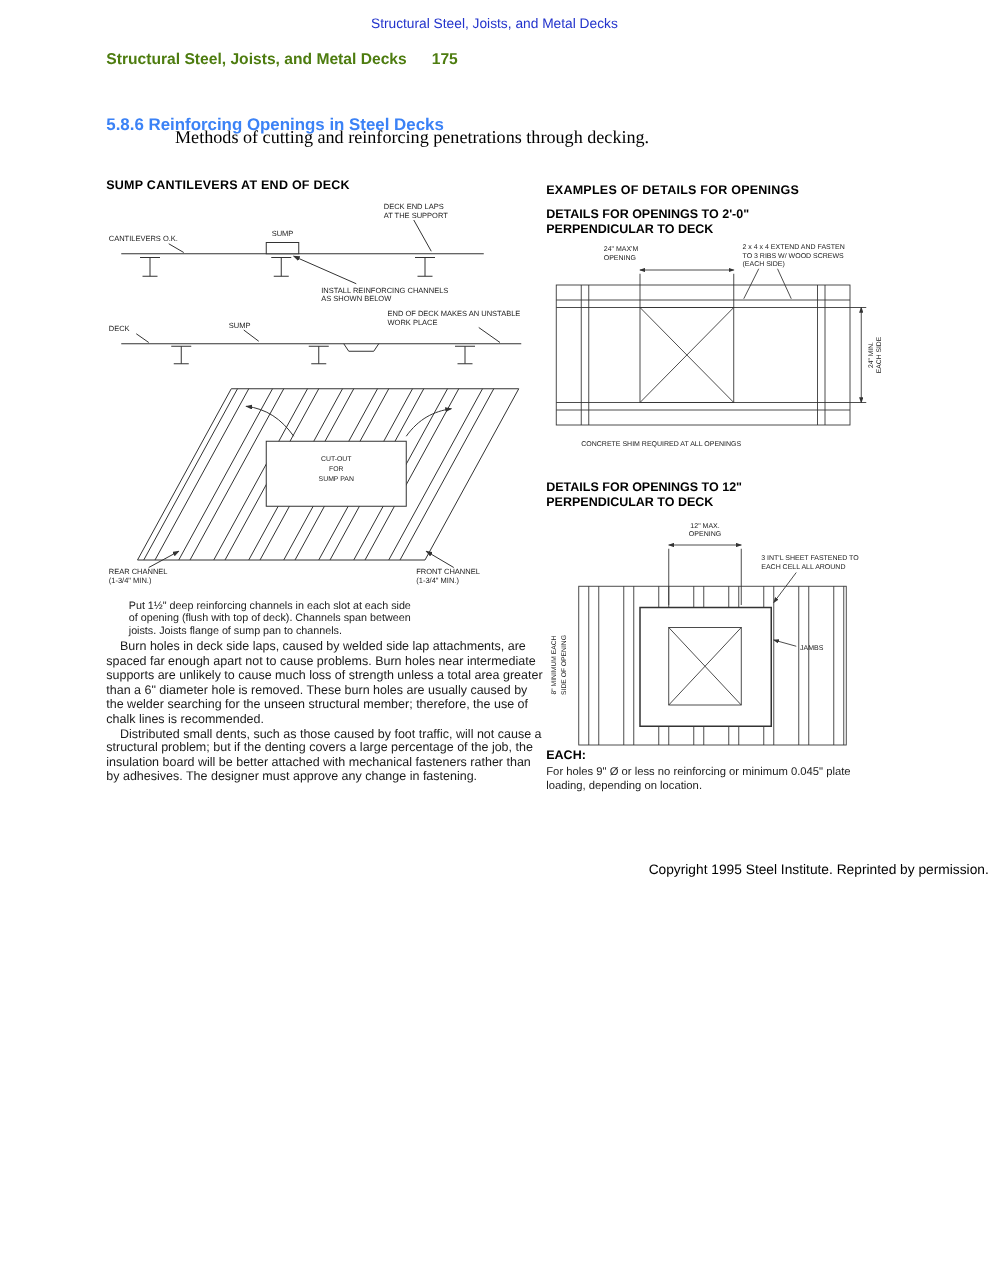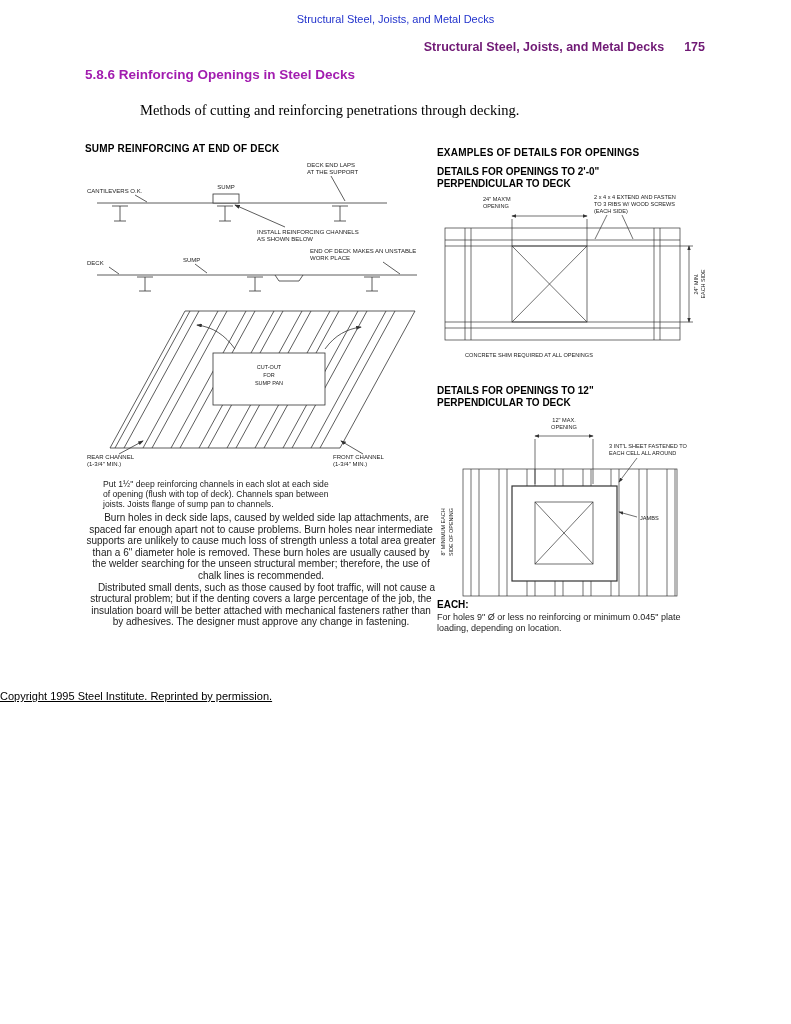--- a/index.html
+++ b/index.html
@@ -5,26 +5,26 @@
   html,body{margin:0;padding:0;background:#ffffff;}
   .page{
     position:relative;width:791px;height:908px;margin:0 auto;background:#fff;
     font-family:"Liberation Sans",sans-serif;color:#151515;overflow:hidden;
   }
   .top-link{
     position:absolute;top:13px;left:0;right:0;text-align:center;
     font-size:11px;color:#2233cc;text-decoration:none;cursor:pointer;
   }
   .running-header{
-    position:absolute;top:40px;left:85px;right:86px;text-align:right;
-    font-weight:bold;font-size:12.5px;color:#701a75;
+    position:absolute;top:40px;left:85px;right:86px;
+    font-weight:bold;font-size:12.5px;color:#4d7c0f;
   }
   .running-header .pagenum{margin-left:20px;}
   .section-heading{
-    position:absolute;top:67px;left:85px;font-weight:bold;font-size:13.5px;color:#a21caf;
+    position:absolute;top:92px;left:85px;font-weight:bold;font-size:13.5px;color:#3b82f6;
   }
   .intro{
     position:absolute;top:102px;left:140px;
     font-family:"Liberation Serif",serif;font-size:14.5px;color:#000;
   }
   .fig-title{position:absolute;font-weight:bold;font-size:10px;color:#000;letter-spacing:.2px;}
   .lf-title{top:143px;left:85px;}
   .rf-title{top:147px;left:437px;}
   .sub-heading{position:absolute;font-weight:bold;font-size:10px;line-height:11.5px;color:#000;}
   .d1-heading{top:166px;left:437px;}
@@ -35,44 +35,44 @@
   .d2-svg{top:414px;left:437px;}
   svg text{font-family:"Liberation Sans",sans-serif;fill:#1b1b1b;}
   .caption{
     position:absolute;top:479px;left:103px;width:320px;
     font-size:8.6px;line-height:10px;color:#222;
   }
   .body-text{
     position:absolute;top:512px;left:85px;width:352px;
     font-size:10px;line-height:11.6px;color:#1b1b1b;text-align:left;
   }
-  .body-text p{margin:0;text-indent:11px;text-align:center;}
+  .body-text p{margin:0;text-indent:11px;}
   .note-label{position:absolute;top:599px;left:437px;font-weight:bold;font-size:10px;color:#000;}
   .note-lines{position:absolute;top:612px;left:437px;width:280px;font-size:9px;line-height:11px;color:#1b1b1b;}
   .copyright{
-    position:absolute;top:690px;left:0;right:0;text-align:left;
-    font-size:11px;color:#000;text-decoration:underline;
+    position:absolute;top:690px;left:0;right:0;text-align:right;
+    font-size:11px;color:#000;
   }
 </style>
 </head>
 <body>
 
 <div class="page">
 
   <a class="top-link" href="#">Structural Steel, Joists, and Metal Decks</a>
 
   <div class="running-header">
     <span>Structural Steel, Joists, and Metal Decks</span><span class="pagenum">175</span>
   </div>
 
   <div class="section-heading">5.8.6 Reinforcing Openings in Steel Decks</div>
 
   <div class="intro">Methods of cutting and reinforcing penetrations through decking.</div>
 
-  <div class="fig-title lf-title">SUMP REINFORCING AT END OF DECK</div>
+  <div class="fig-title lf-title">SUMP CANTILEVERS AT END OF DECK</div>
 
   <svg class="svg-box lf-svg" width="345" height="325" viewBox="0 0 345 325">
     <defs>
       <marker id="ahL" markerWidth="7" markerHeight="5" refX="6" refY="2.5" orient="auto-start-reverse">
         <path d="M0,0L7,2.5L0,5Z" fill="#333"></path>
       </marker>
     </defs>
     <g stroke="#333" stroke-width="0.8" fill="none">
       <line x1="50" y1="42" x2="62" y2="49"></line>
       <line x1="12" y1="50" x2="302" y2="50"></line>

